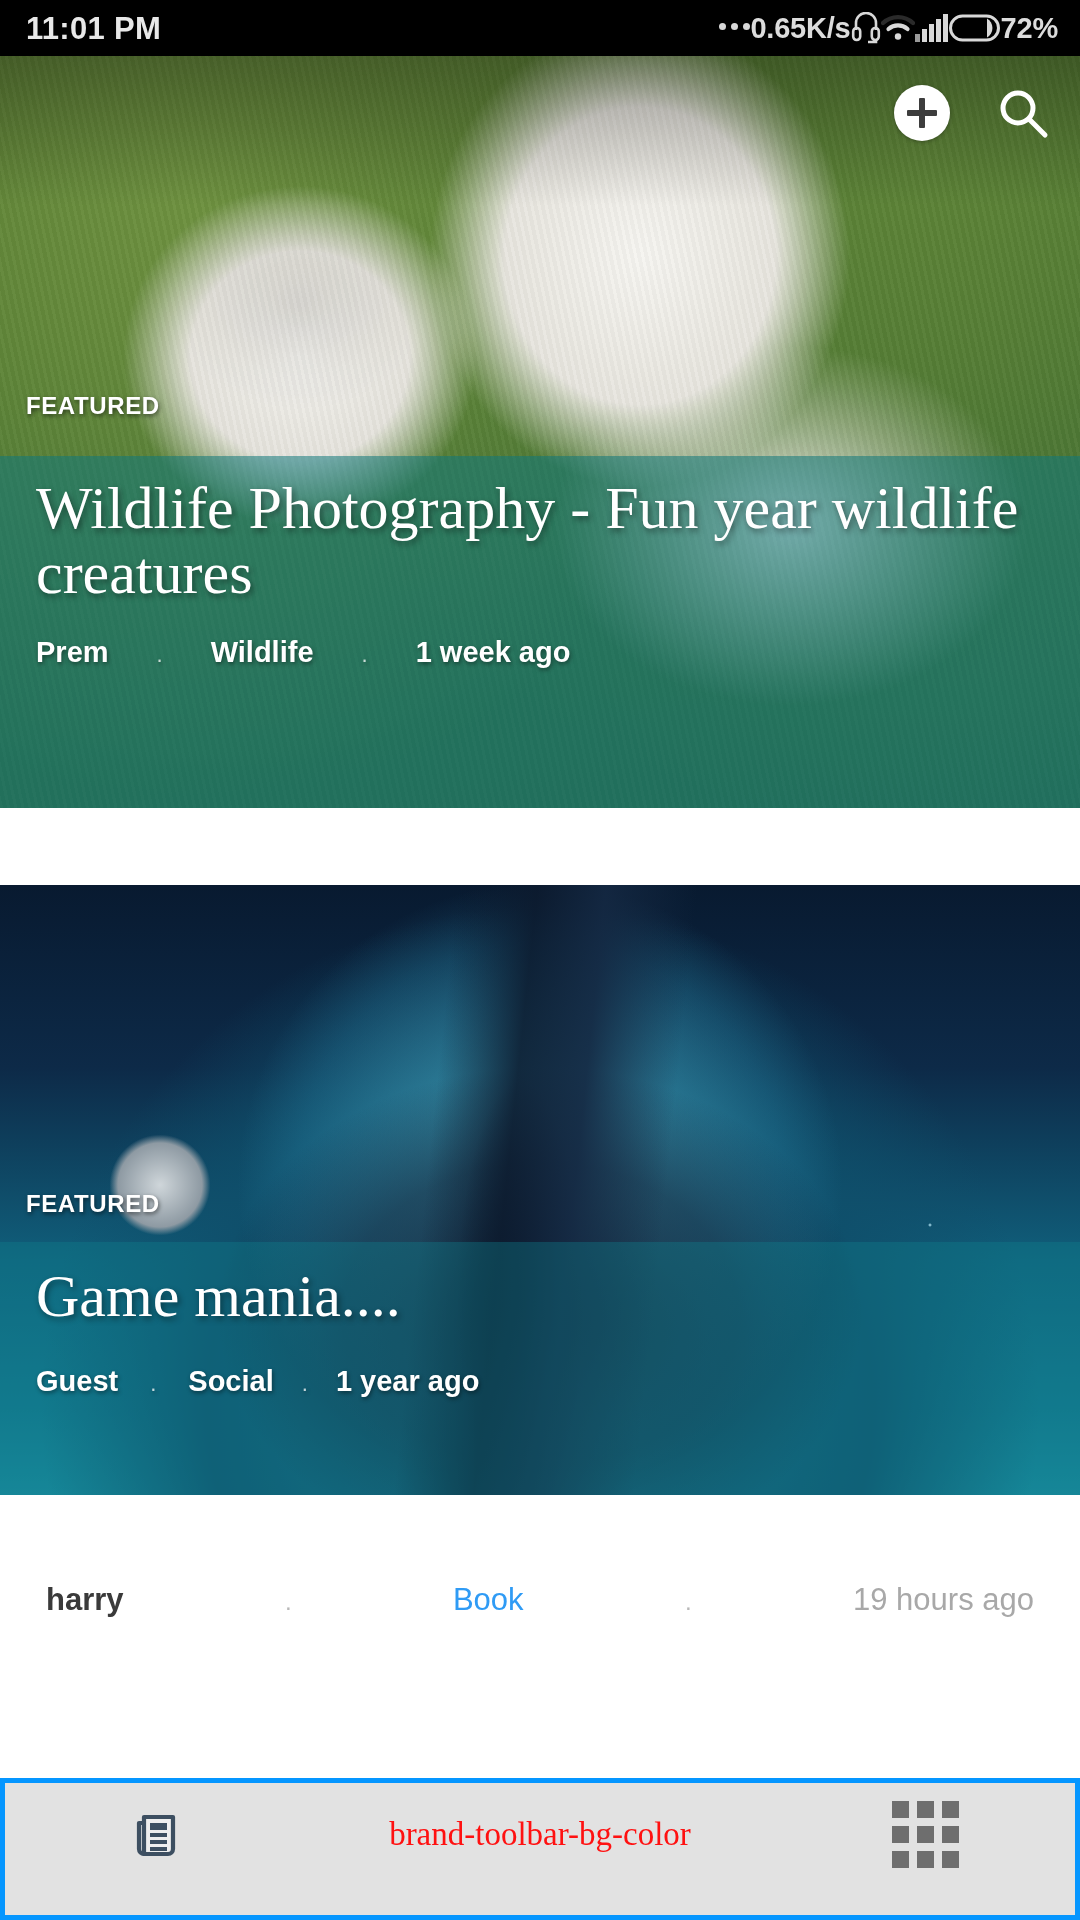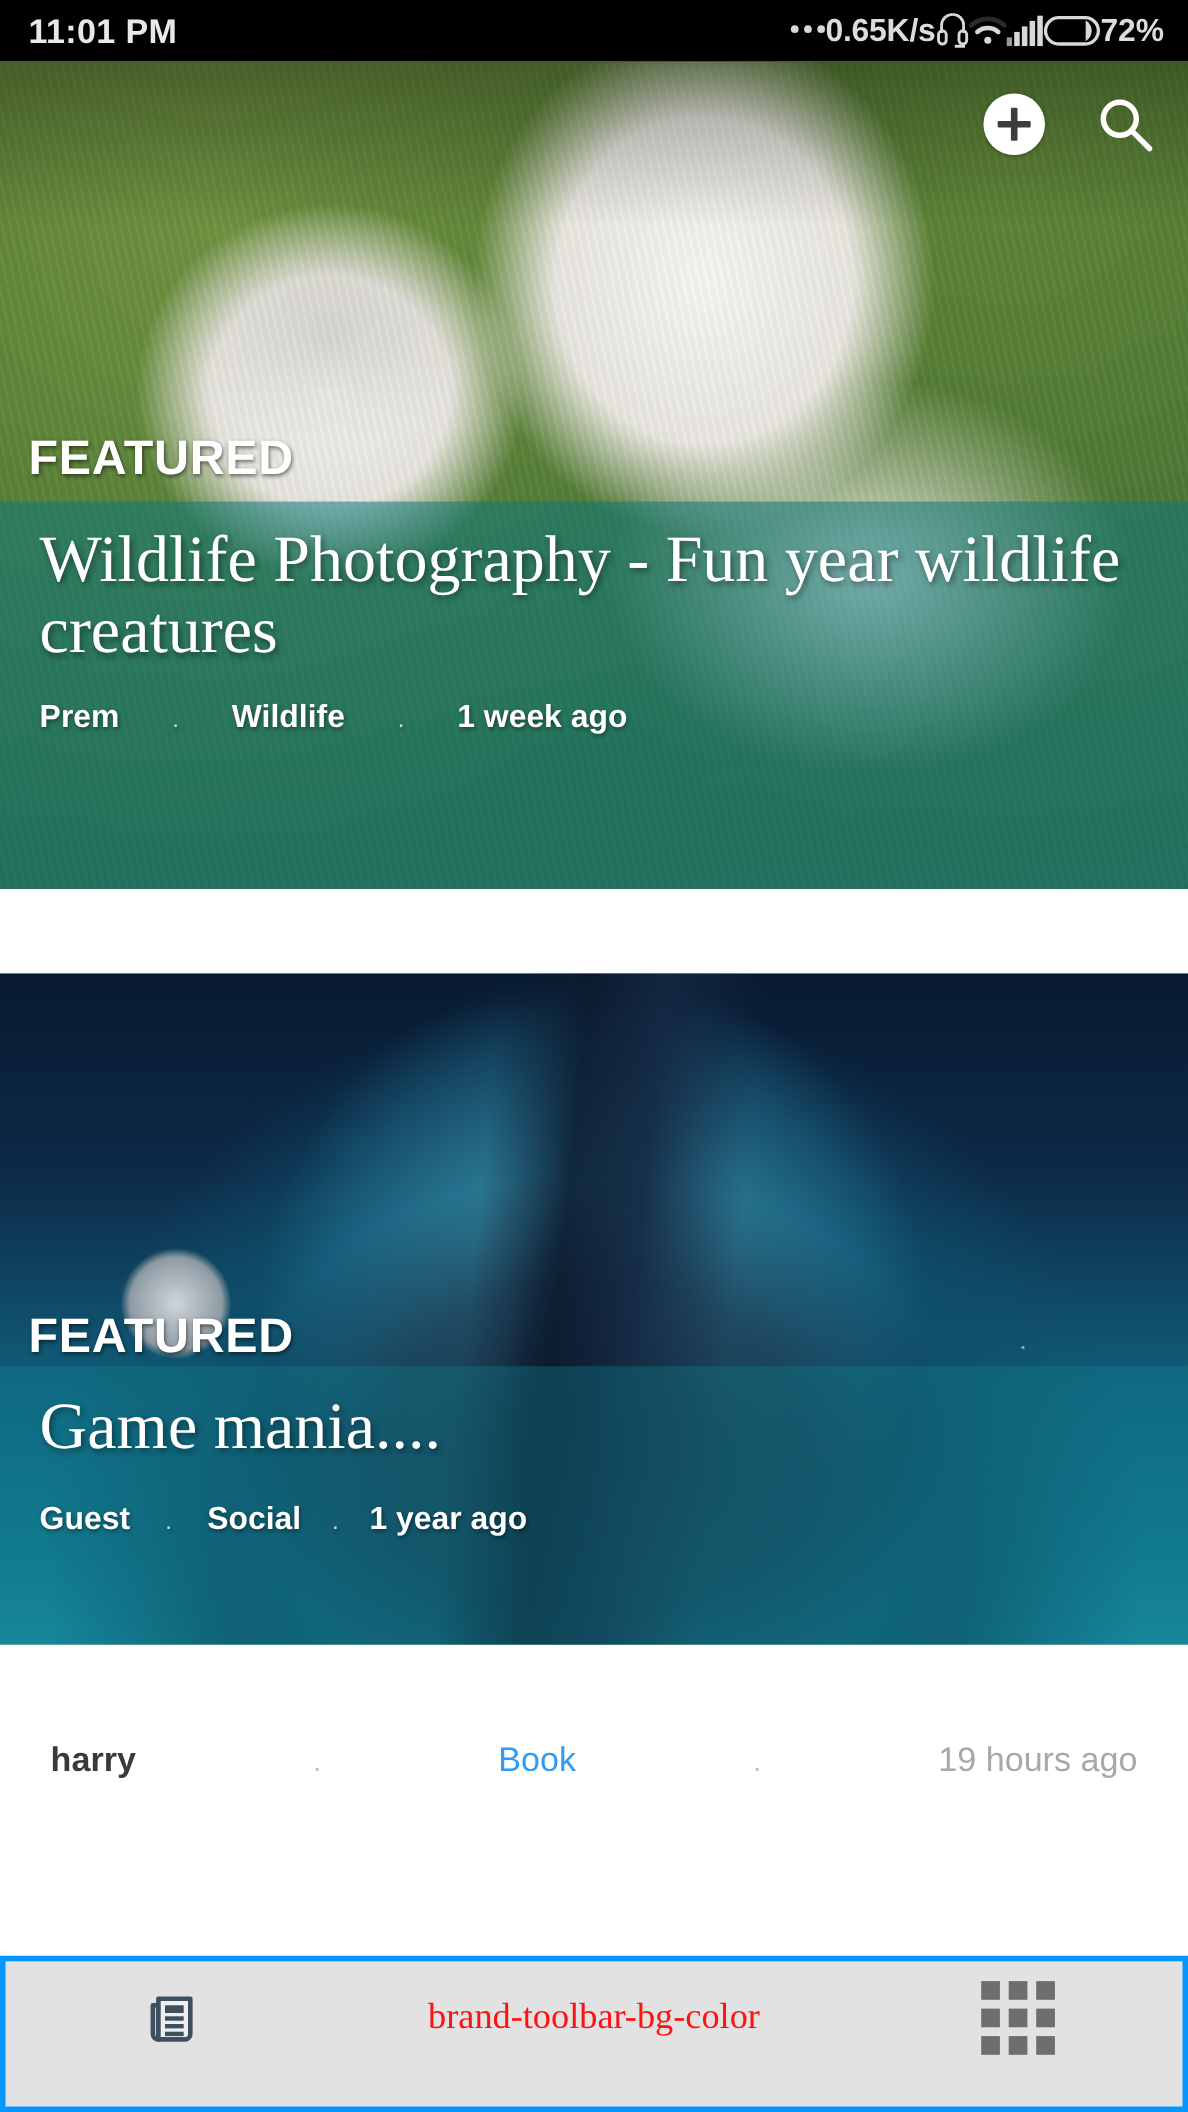--- a/index.html
+++ b/index.html
@@ -121,21 +121,21 @@
       radial-gradient(ellipse 2px 2px at 930px 340px, #bfefff 0%, rgba(0,0,0,0) 100%);
   }
 
   .card-shade-top {
     position: absolute;
     top: 0; left: 0; width: 100%; height: 150px;
     background: linear-gradient(180deg, rgba(0,0,0,0.30) 0%, rgba(0,0,0,0) 100%);
   }
   .featured-badge {
     position: absolute;
-    font-size: 44px;
+    font-size: 24px;
     font-weight: 700;
     color: #ffffff;
     letter-spacing: 0.6px;
     text-shadow: 1px 2px 4px rgba(0,0,0,0.55);
     left: 26px;
   }
   .card-overlay {
     position: absolute;
     left: 0; bottom: 0;
     width: 100%;

